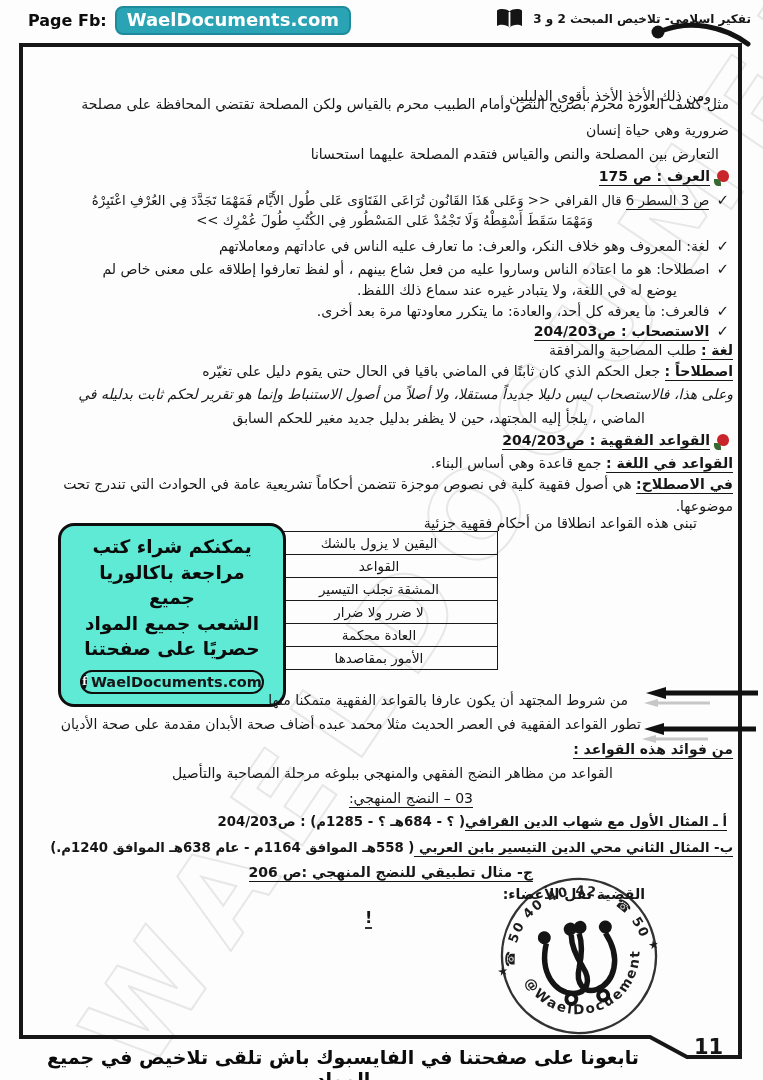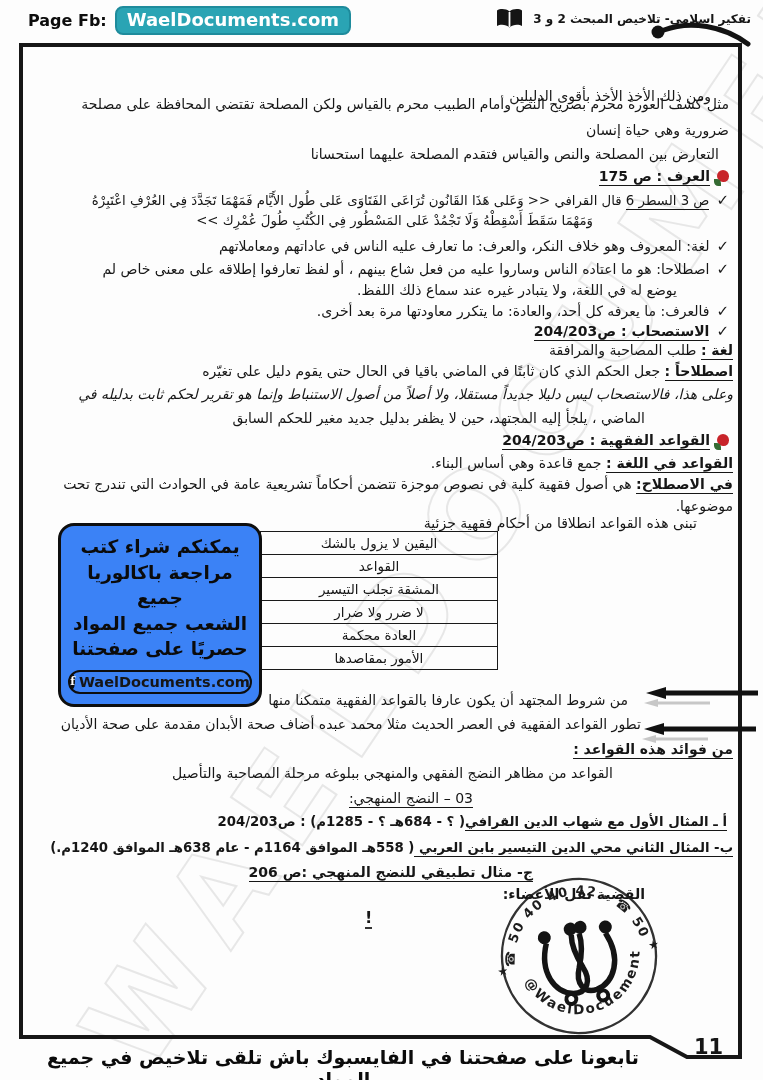--- a/index.html
+++ b/index.html
@@ -23,22 +23,22 @@
   .chk{font-weight:bold;font-size:15px;margin-left:7px;display:inline-block;}
   .rose{position:relative;width:12px;height:12px;background:#c8242a;border-radius:50% 50% 45% 50%;
         display:inline-block;margin-left:7px;vertical-align:-1px;}
   .rose::after{content:"";position:absolute;left:-3px;bottom:-4px;width:7px;height:7px;
         background:#356b33;border-radius:0 60% 0 60%;}
   .small{font-size:13.3px;}
   
   .qtable{position:absolute;left:260px;top:531px;width:238px;z-index:3;border-collapse:collapse;direction:rtl;}
   .qtable td{border:1.7px solid #1a1a1a;text-align:center;font-size:13.5px;padding:2px 4px;height:18px;}
   
-  .adbox{position:absolute;left:58px;top:523px;width:184px;z-index:3;background:#3b82f6;
-         border:3px solid #0e0e0e;border-radius:16px;padding:8px 7px 10px;text-align:center;direction:rtl;}
+  .adbox{position:absolute;left:58px;top:523px;width:184px;z-index:3;background:#5eead4;
+         border:3px solid #0e0e0e;border-radius:16px;padding:8px 19px 10px;text-align:center;direction:rtl;}
   .adbox .al{font-weight:bold;font-size:18.5px;line-height:1.38;color:#0b0b0b;}
   .fbpill{margin:8px auto 0;display:flex;align-items:center;justify-content:center;gap:4px;
           border:2.5px solid #0e0e0e;border-radius:12px;padding:2px 4px;font-weight:bold;font-size:14.5px;direction:ltr;}
   .fbdot{width:15px;height:15px;border-radius:50%;background:#0e0e0e;color:#fff;font-weight:bold;
          font-size:11px;line-height:15px;text-align:center;font-family:"DejaVu Serif",serif;}
   
   .footer{position:absolute;left:28px;width:630px;top:1046px;z-index:4;direction:rtl;text-align:center;
           font-weight:bold;font-size:19px;color:#0b0b0b;}
   .pagenum{position:absolute;left:694px;top:1035px;z-index:4;font-weight:bold;font-size:21px;}
   .excl{position:absolute;left:365px;top:908px;z-index:3;font-weight:bold;font-size:16px;border-bottom:2px solid #333;}

